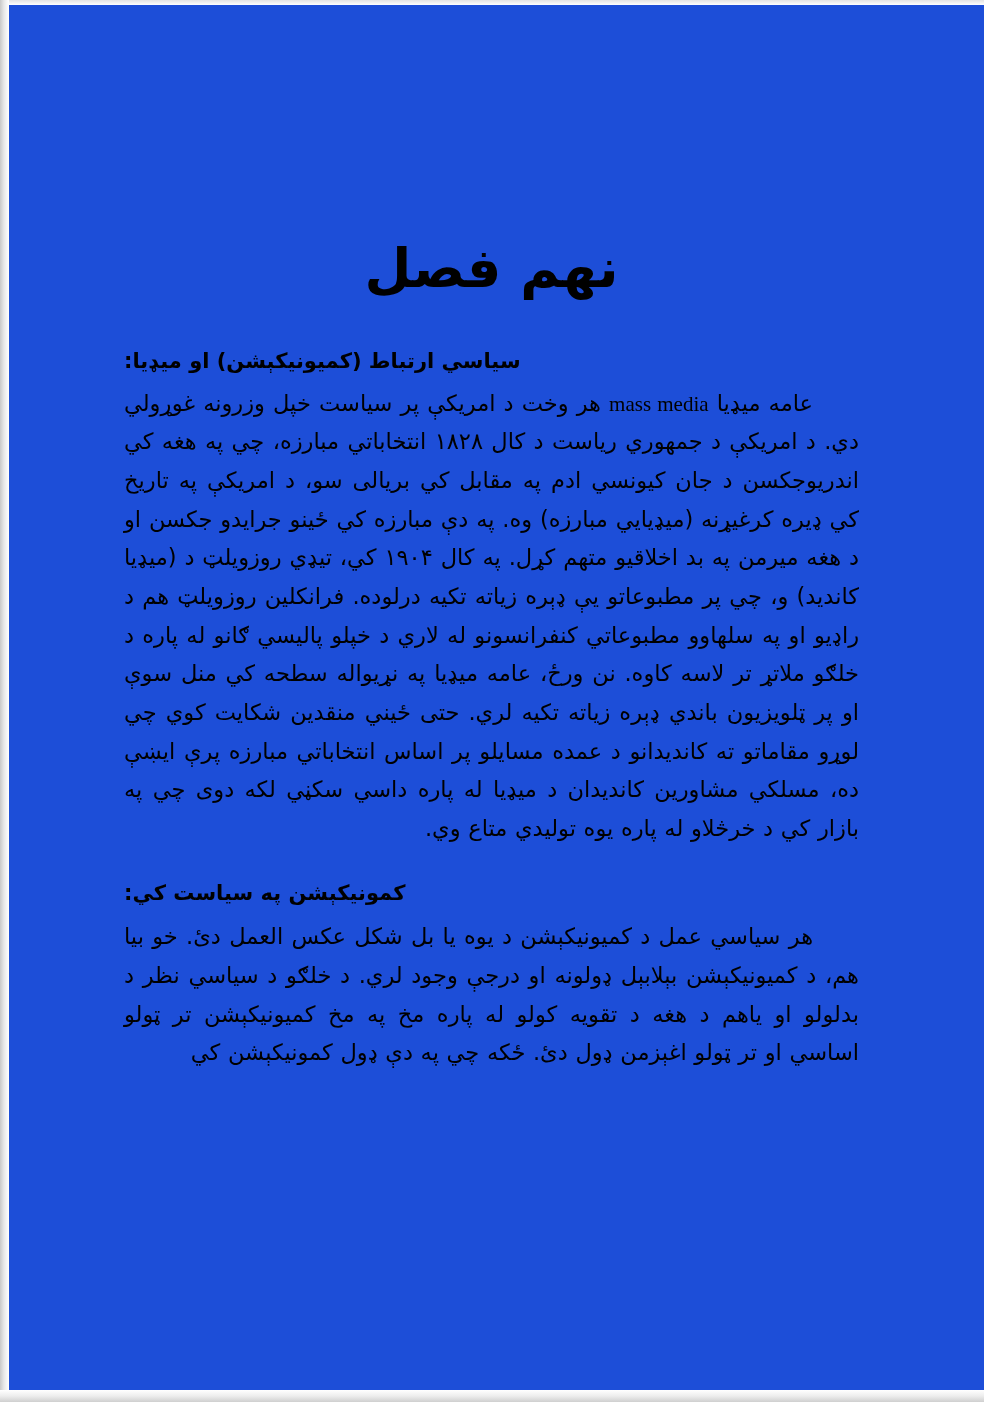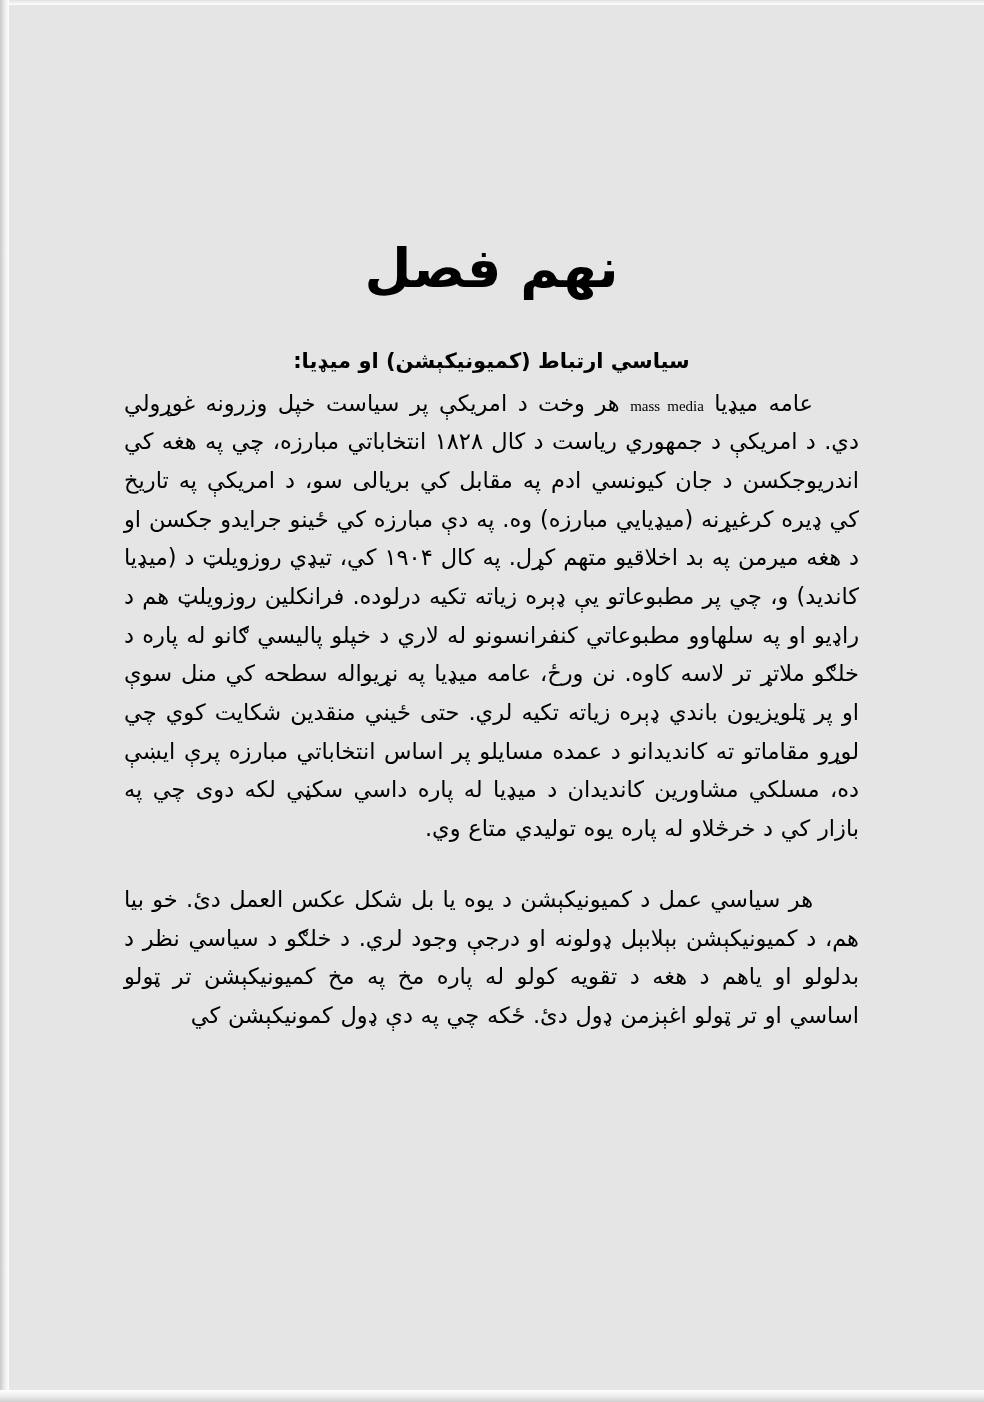--- a/index.html
+++ b/index.html
@@ -8,21 +8,21 @@
     background: #bdbdbd;
   }
   body {
     font-family: "DejaVu Sans", sans-serif;
   }
   .page {
     position: relative;
     width: 984px;
     height: 1402px;
     margin: 0 auto;
-    background: #e5e5e5;
+    background: #1d4ed8;
     overflow: hidden;
     box-sizing: border-box;
   }
   
   .scan-edge-left {
     position: absolute;
     top: 0; left: 0;
     width: 9px; height: 100%;
     background: linear-gradient(90deg, #c9c9c9 0%, #e8e8e8 45%, #ffffff 100%);
   }
@@ -58,41 +58,41 @@
     margin: 0 0 46px 0;
     letter-spacing: 0;
   }
 
   .section-heading {
     font-family: "DejaVu Sans", sans-serif;
     font-weight: 700;
     font-size: 21px;
     line-height: 1.5;
     color: #000000;
-    text-align: center;
+    text-align: left;
     margin: 0 0 6px 0;
   }
 
   .body-par {
     font-family: "DejaVu Sans", sans-serif;
     font-weight: 400;
     font-size: 22.5px;
     line-height: 1.72;
     color: #000000;
     text-align: justify;
     text-align-last: right;
     margin: 0;
     word-spacing: 0.5px;
   }
   .body-par.indent {
     text-indent: 46px;
   }
   .latin {
     font-family: "Liberation Serif", "DejaVu Serif", serif;
-    font-size: 15px;
+    font-size: 21px;
     direction: ltr;
     unicode-bidi: isolate;
   }
   .gap-block {
     height: 30px;
   }
   .gap-small {
     height: 2px;
   }
 </style>
@@ -107,20 +107,21 @@
   <div class="content">
 
     <h1 class="chapter-title">نهم فصل</h1>
 
     <h2 class="section-heading">سیاسي ارتباط (کمیونیکېشن) او میډیا:</h2>
 
     <p class="body-par indent">عامه میډیا <span class="latin">mass media</span> هر وخت د امریکې پر سیاست خپل وزرونه غوړولي دي. د امریکې د جمهوري ریاست د کال ۱۸۲۸ انتخاباتي مبارزه، چي په هغه کي اندریوجکسن د جان کیونسي ادم په مقابل کي بریالی سو، د امریکې په تاریخ کي ډیره کرغیړنه (میډیایي مبارزه) وه. په دې مبارزه کي ځینو جرایدو جکسن او د هغه میرمن په بد اخلاقیو متهم کړل. په کال ۱۹۰۴ کي، تیډي روزویلټ د (میډیا کاندید) و، چي پر مطبوعاتو یې ډېره زیاته تکیه درلوده. فرانکلین روزویلټ هم د راډیو او په سلهاوو مطبوعاتي کنفرانسونو له لاري د خپلو پالیسي ګانو له پاره د خلګو ملاتړ تر لاسه کاوه. نن ورځ، عامه میډیا په نړیواله سطحه کي منل سوې او پر ټلویزیون باندي ډېره زیاته تکیه لري. حتی ځیني منقدین شکایت کوي چي لوړو مقاماتو ته کاندیدانو د عمده مسایلو پر اساس انتخاباتي مبارزه پرې ایښې ده، مسلکي مشاورین کاندیدان د میډیا له پاره داسي سکڼي لکه دوی چي په بازار کي د خرڅلاو له پاره یوه تولیدي متاع وي.</p>
 
     <div class="gap-block"></div>
 
+    <h2 class="section-heading">کمونیکېشن په سیاست کي:</h2>
 
 
     <div class="gap-small"></div>
 
     <p class="body-par indent">هر سیاسي عمل د کمیونیکېشن د یوه یا بل شکل عکس العمل دئ. خو بیا هم، د کمیونیکېشن بېلابېل ډولونه او درجې وجود لري. د خلګو د سیاسي نظر د بدلولو او یاهم د هغه د تقویه کولو له پاره مخ په مخ کمیونیکېشن تر ټولو اساسي او تر ټولو اغېزمن ډول دئ. ځکه چي په دې ډول کمونیکېشن کي</p>
 
   </div>
 </div>
 
 </body></html>

